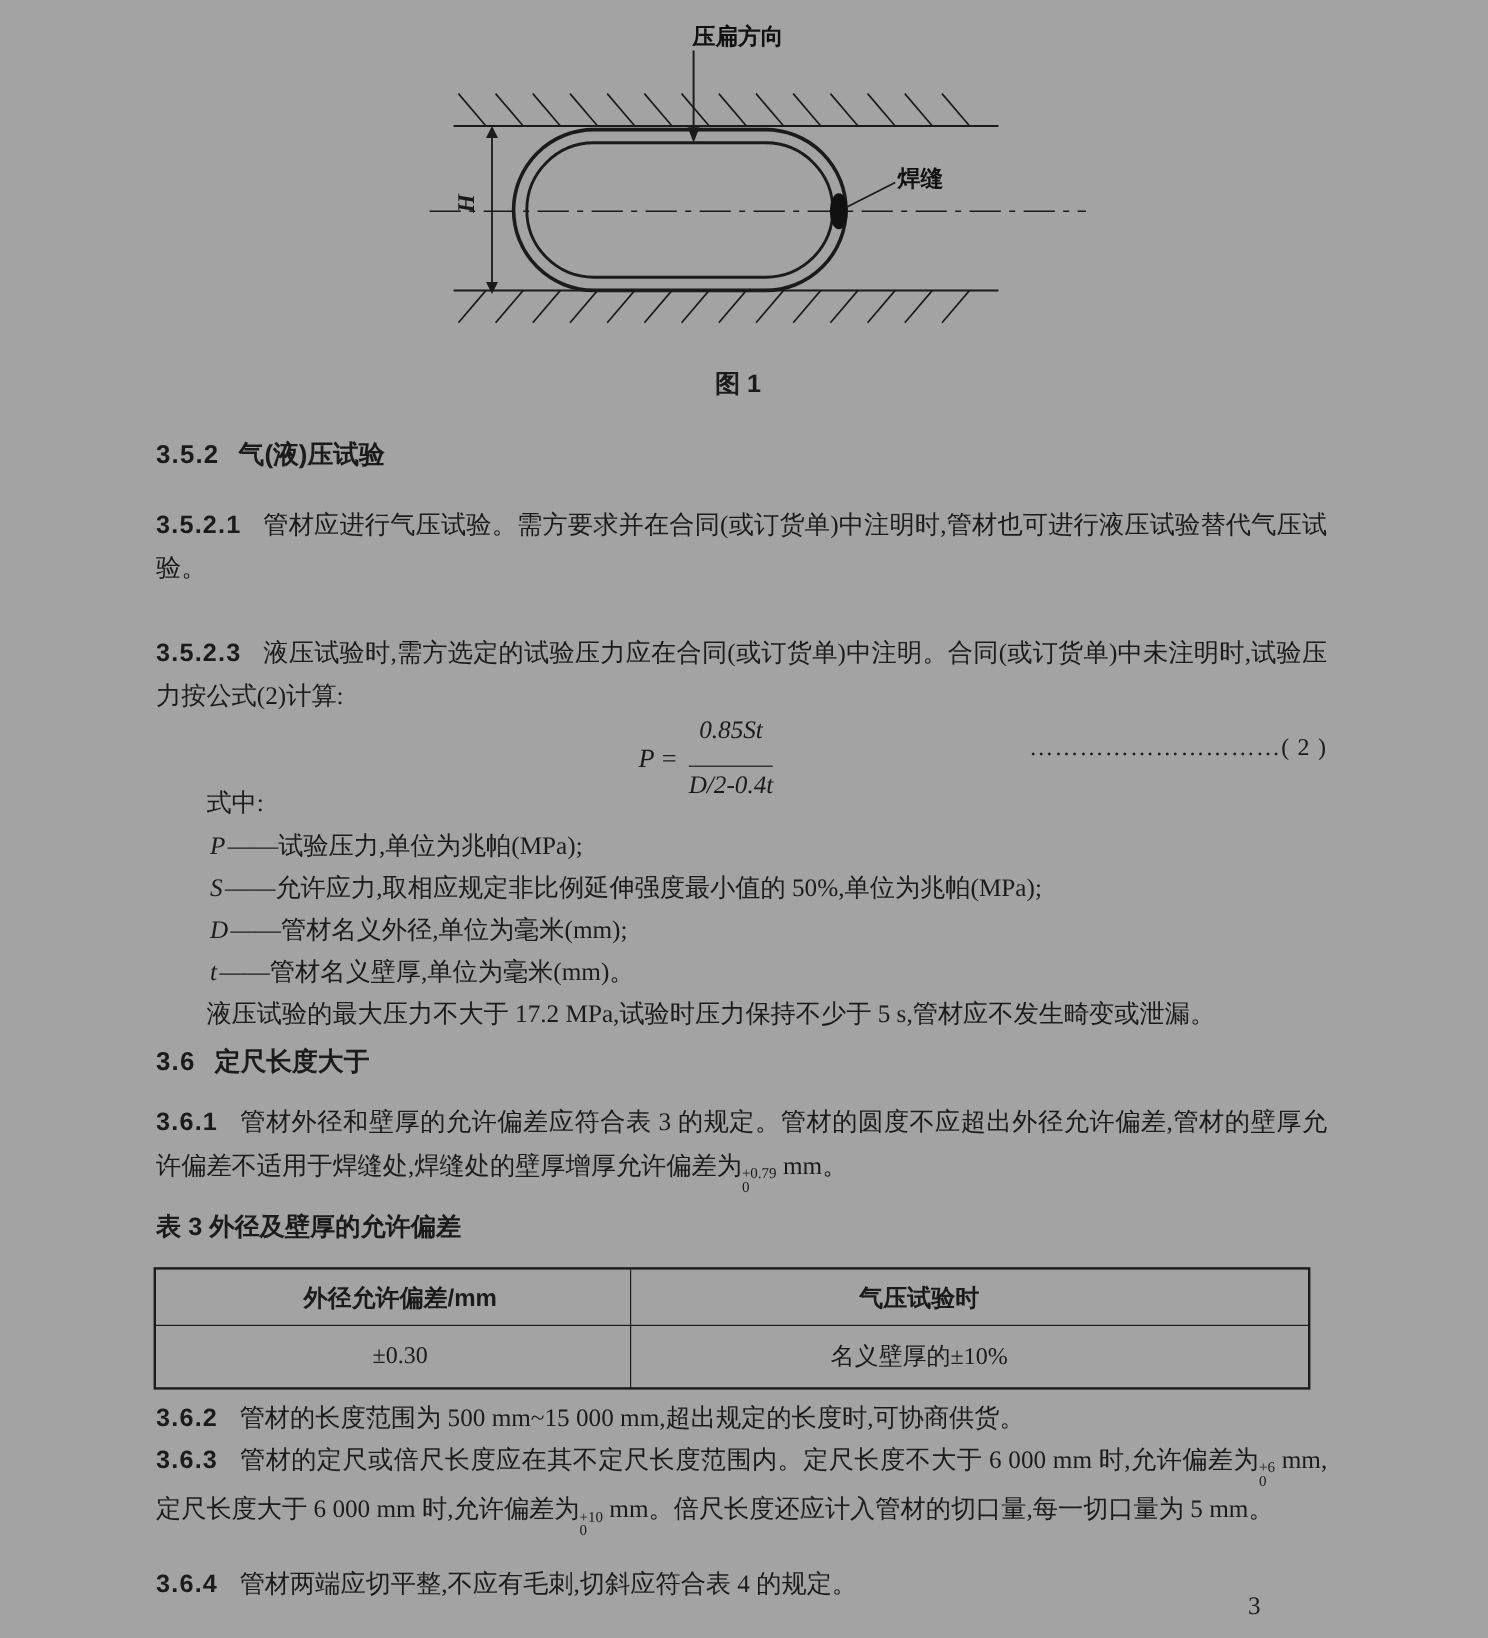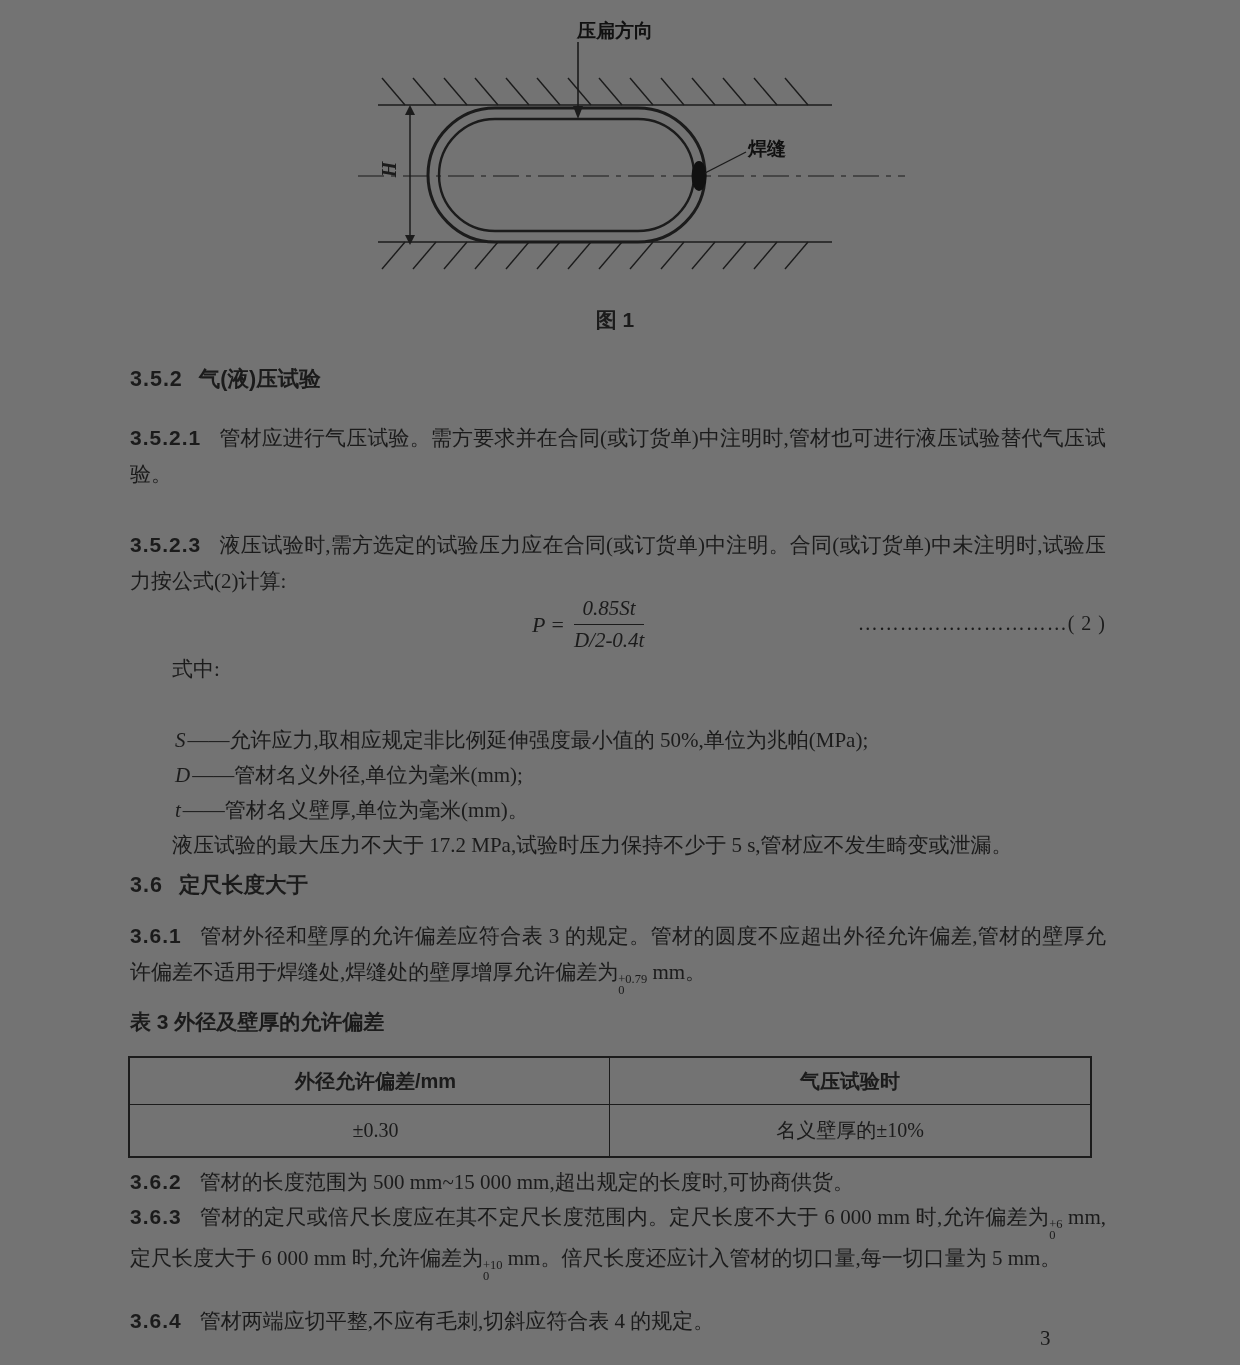--- a/index.html
+++ b/index.html
@@ -1,17 +1,17 @@
 <!DOCTYPE html>
 <html><head>
 <meta charset="utf-8">
 <style>
   html,body{margin:0;padding:0;background:#e8e8e8;}
   .page{
-    position:relative;width:1240px;height:1365px;background:#737373;
+    position:relative;width:1240px;height:1365px;background:#a3a3a3;
     margin:0 auto;overflow:hidden;color:#1b1b1b;
     font-family:"Liberation Serif","DejaVu Serif",serif;
   }
   .abs{position:absolute;}
   .para{
     position:absolute;left:130px;width:976px;
     font-size:21px;line-height:35.5px;text-align:justify;
   }
   .cnum{
     font-family:"Liberation Sans","DejaVu Sans",sans-serif;
@@ -37,39 +37,39 @@
   .figcap{
     position:absolute;left:555px;top:306px;width:120px;text-align:center;
     font-family:"Liberation Sans","DejaVu Sans",sans-serif;font-weight:bold;font-size:21px;
   }
   
   .formula-row{position:absolute;left:130px;top:596px;width:976px;height:64px;}
   .formula-wrap{position:absolute;left:402px;top:0;display:flex;align-items:center;
     font-size:22px;font-family:"Liberation Serif",serif;}
   .frac{display:inline-flex;flex-direction:column;text-align:center;margin-left:10px;
     font-style:italic;font-size:21px;}
-  .frac .fnum{border-bottom:1.8px solid #1b1b1b;padding:0 5px 3px;}
+  .frac .fnum{border-bottom:1.8px solid #1b1b1b;padding:0 5px 17px;}
   .frac .fden{padding-top:3px;}
   .flhs{font-style:italic;}
   .feq{margin-left:6px;}
   .fdots{position:absolute;right:0;top:16px;font-size:20px;letter-spacing:1px;white-space:nowrap;}
   
   .tol{display:inline-flex;flex-direction:column;vertical-align:-4px;
     font-size:12.5px;line-height:11px;font-family:"Liberation Serif",serif;}
   .tol span{display:block;text-align:left;}
   
   .t3{position:absolute;left:128px;top:1056px;width:960px;border:2.5px solid #1b1b1b;}
   .t3-row{display:flex;}
   .t3-row.head{border-bottom:1.7px solid #1b1b1b;}
   .t3-cell{
     width:50%;box-sizing:border-box;text-align:center;
     display:flex;align-items:center;justify-content:center;
     font-size:20px;height:51px;
   }
-  .t3-cell:first-child{border-right:1.4px solid #1b1b1b;width:480px;padding-left:12px;}
+  .t3-cell:first-child{border-right:1.4px solid #1b1b1b;width:396px;padding-left:12px;}
   .t3-row.head .t3-cell{
     font-family:"Liberation Sans","DejaVu Sans",sans-serif;font-weight:bold;height:46px;
   }
   .tcap{
     position:absolute;left:130px;top:1008px;width:976px;
     font-family:"Liberation Sans","DejaVu Sans",sans-serif;font-weight:bold;font-size:21px;
   }
   .pageno{position:absolute;left:1040px;top:1326px;font-size:21px;}
   svg line,svg rect,svg path,svg polyline{vector-effect:non-scaling-stroke;}
 </style>
@@ -161,20 +161,23 @@
         <span class="fden">D/2-0.4t</span>
       </span>
     </div>
     <div class="fdots">
       <span>…………………………</span><span>( 2 )</span>
     </div>
   </div>
 
   <div class="para indent2" style="top:652px;">式中:</div>
 
+  <div class="defline" style="top:688px;">
+    <span class="sym">P</span><span>——</span><span>试验压力,单位为兆帕(MPa);</span>
+  </div>
   <div class="defline" style="top:723px;">
     <span class="sym">S</span><span>——</span><span>允许应力,取相应规定非比例延伸强度最小值的 50%,单位为兆帕(MPa);</span>
   </div>
   <div class="defline" style="top:758px;">
     <span class="sym">D</span><span>——</span><span>管材名义外径,单位为毫米(mm);</span>
   </div>
   <div class="defline" style="top:793px;">
     <span class="sym">t</span><span>——</span><span>管材名义壁厚,单位为毫米(mm)。</span>
   </div>
 

